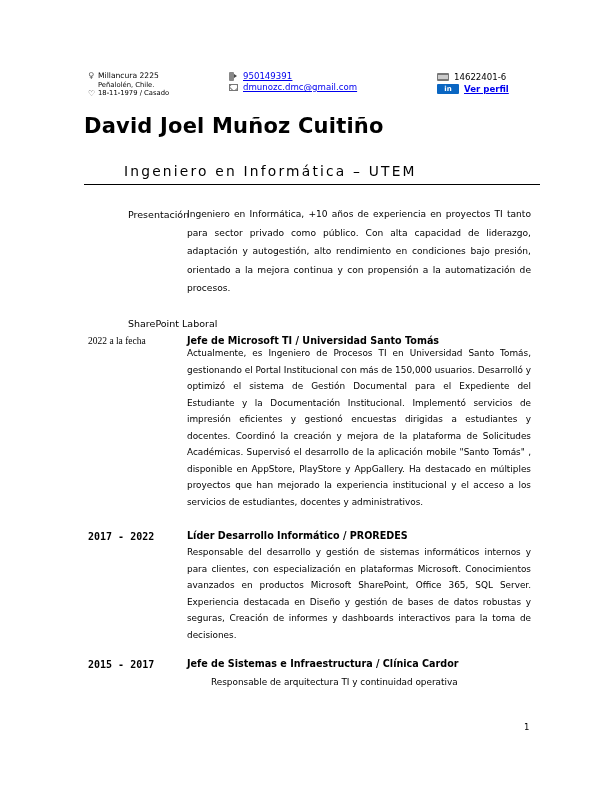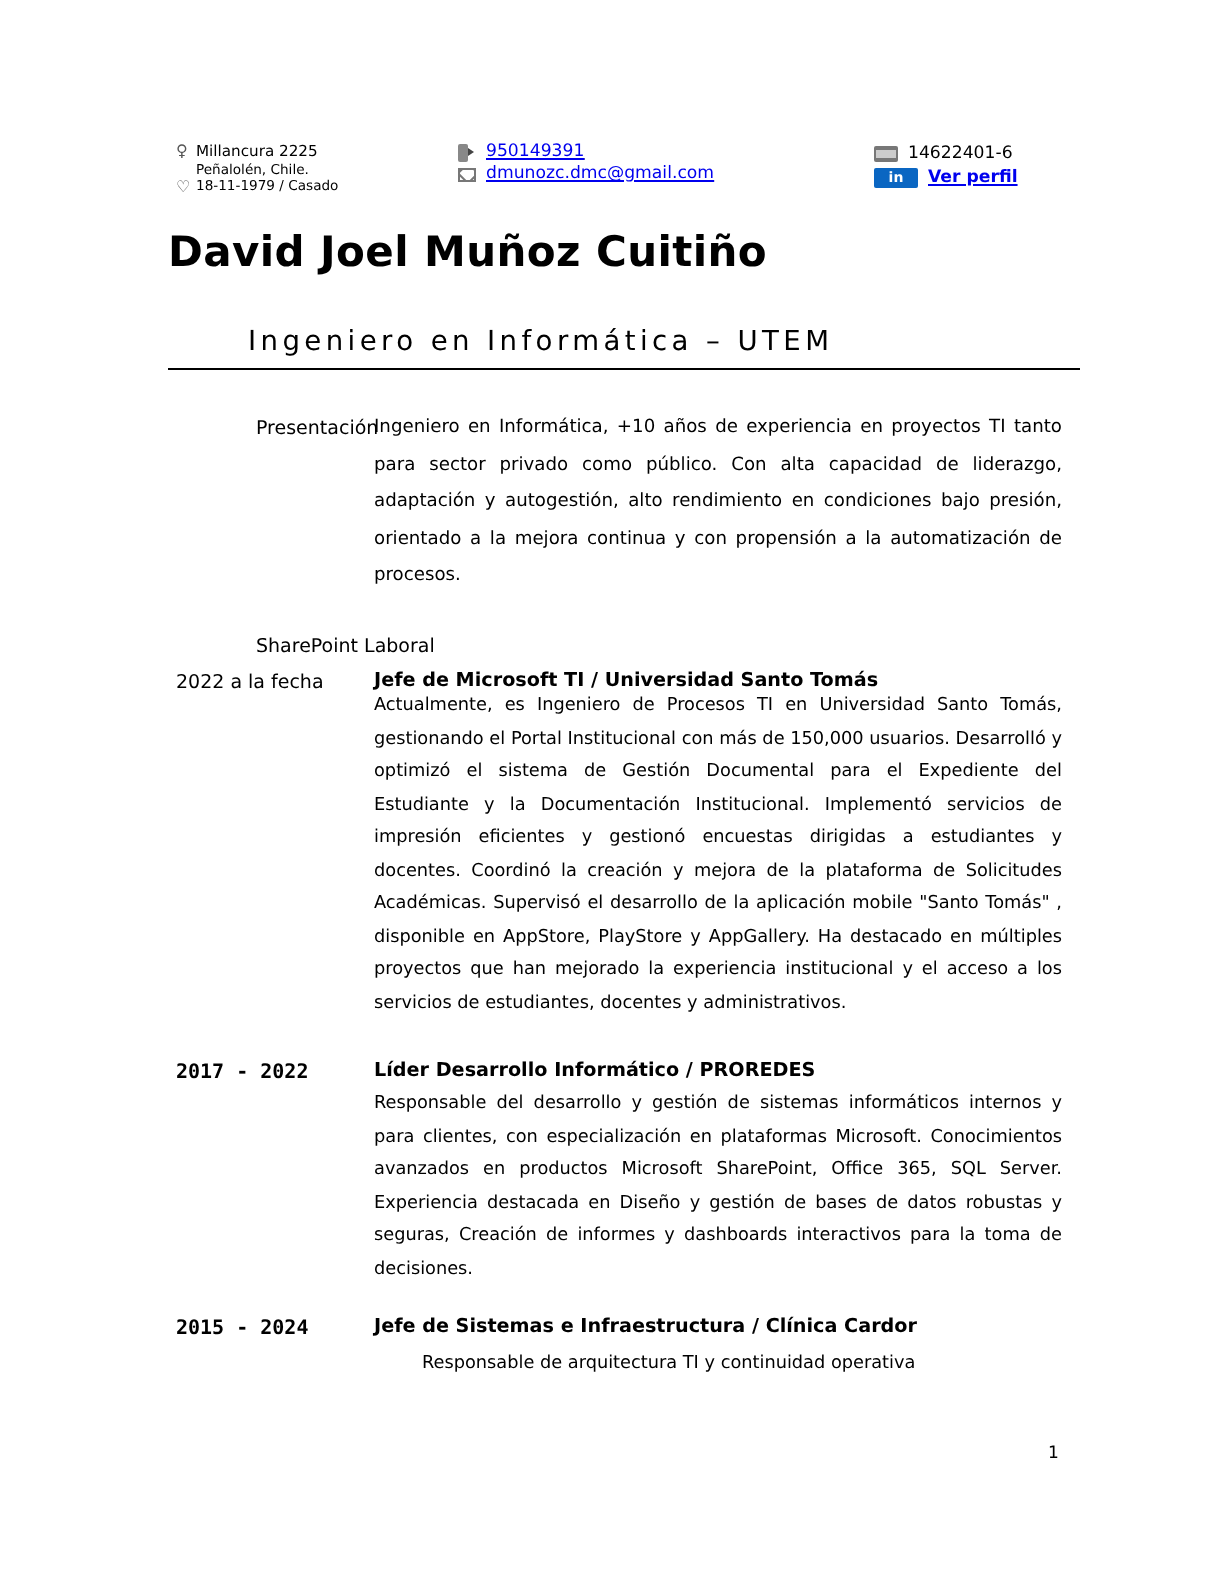--- a/index.html
+++ b/index.html
@@ -77,25 +77,25 @@
 
 <div class="name">David Joel Muñoz Cuitiño</div>
 <div class="title">Ingeniero en Informática – UTEM</div>
 <div class="rule"></div>
 
 <div class="lbl bold" style="top:209px;">Presentación</div>
 <div class="col2" style="top:205px;">Ingeniero en Informática, +10 años de experiencia en proyectos TI tanto para sector privado como público. Con alta capacidad de liderazgo, adaptación y autogestión, alto rendimiento en condiciones bajo presión, orientado a la mejora continua y con propensión a la automatización de procesos.</div>
 
 <div class="lbl bold" style="top:318px;">SharePoint Laboral</div>
 
-<div class="lbl" style="top:336px;">2022 a la fecha</div>
+<div class="lbl" style="top:336px;font-family:Liberation Serif, serif;">2022 a la fecha</div>
 <div class="jobt" style="top:335px;">Jefe de Microsoft TI / Universidad Santo Tomás</div>
 <div class="col2 tight" style="top:345px;">Actualmente, es Ingeniero de Procesos TI en Universidad Santo Tomás, gestionando el Portal Institucional con más de 150,000 usuarios. Desarrolló y optimizó el sistema de Gestión Documental para el Expediente del Estudiante y la Documentación Institucional. Implementó servicios de impresión eficientes y gestionó encuestas dirigidas a estudiantes y docentes. Coordinó la creación y mejora de la plataforma de Solicitudes Académicas. Supervisó el desarrollo de la aplicación mobile "Santo Tomás" , disponible en AppStore, PlayStore y AppGallery. Ha destacado en múltiples proyectos que han mejorado la experiencia institucional y el acceso a los servicios de estudiantes, docentes y administrativos.</div>
 
 <div class="lbl mono-bold" style="top:531px;">2017 - 2022</div>
 <div class="jobt" style="top:530px;">Líder Desarrollo Informático / PROREDES</div>
 <div class="col2 tight" style="top:544px;">Responsable del desarrollo y gestión de sistemas informáticos internos y para clientes, con especialización en plataformas Microsoft. Conocimientos avanzados en productos Microsoft SharePoint, Office 365, SQL Server. Experiencia destacada en Diseño y gestión de bases de datos robustas y seguras, Creación de informes y dashboards interactivos para la toma de decisiones.</div>
 
-<div class="lbl mono-bold" style="top:659px;">2015 - 2024</div>
+<div class="lbl mono-bold" style="top:659px;">2015 - 2017</div>
 <div class="jobt" style="top:658px;">Jefe de Sistemas e Infraestructura / Clínica Cardor</div>
 <div class="col2 tight" style="top:674px;padding-left:24px;">Responsable de arquitectura TI y continuidad operativa</div>
 
 <div class="pagenum">1</div>
 
 </body></html>

